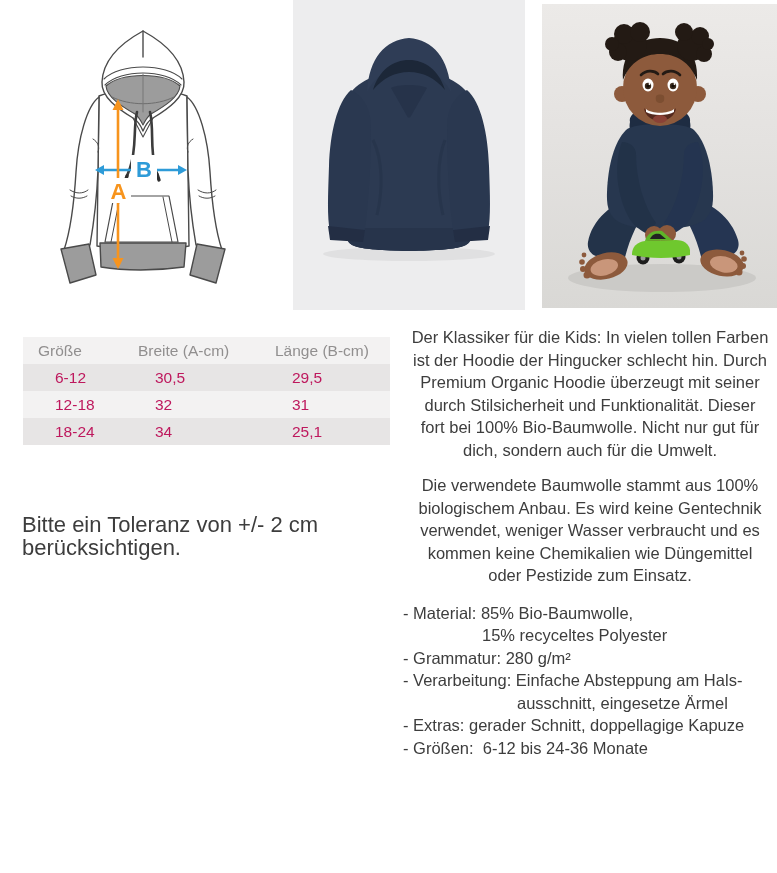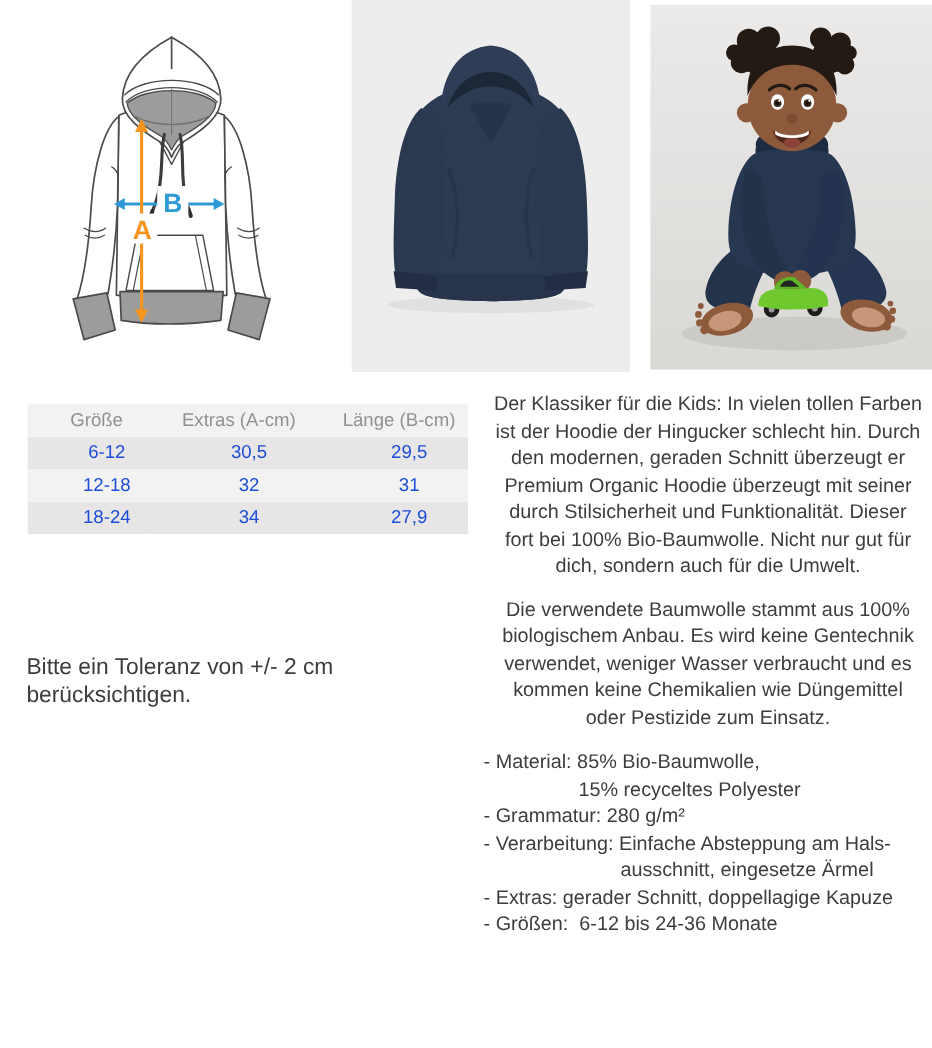--- a/index.html
+++ b/index.html
@@ -18,32 +18,32 @@
 
   .diagram-label { font-family:"Liberation Sans",sans-serif; font-weight:bold; font-size:22px; }
 
   
   .size-table {
     position:absolute; left:23px; top:337px; width:367px;
     border-collapse:collapse; table-layout:fixed;
     background:#f3f2f2; font-size:15.5px;
   }
   .size-table th, .size-table td {
-    height:27px; padding:0 0 0 15px; text-align:center; vertical-align:middle;
+    height:27px; padding:0 0 0 15px; text-align:left; vertical-align:middle;
     font-weight:400; white-space:nowrap; overflow:hidden;
   }
   .size-table th { color:#918f8f; }
-  .size-table td { color:#1d4ed8;padding-left:32px; }
+  .size-table td { color:#be185d;padding-left:32px; }
   .size-table tbody tr:nth-child(odd) { background:#e7e5e5; }
   .col-1 { width:100px; } .col-2 { width:137px; } .col-3 { width:130px; }
 
   
   .tolerance {
-    position:absolute; left:22px; top:546px; width:372px;
-    font-size:19px; line-height:22.5px; color:#3d3d3d;
+    position:absolute; left:22px; top:514px; width:372px;
+    font-size:22px; line-height:22.5px; color:#3d3d3d;
   }
 
   
   .description {
     position:absolute; left:403px; top:326px; width:374px;
     font-size:16.5px; line-height:22.5px; color:#3d3d3d;
   }
   .description p { margin:0 0 13px 0;text-align:center; }
   .description .spec-list { margin-top:15px; }
   .ln { display:block; white-space:pre-wrap; }
@@ -215,50 +215,49 @@
 
   <table class="size-table">
     <colgroup>
         <col class="col-1">
         <col class="col-2">
         <col class="col-3">
       </colgroup>
     <thead>
       <tr>
         <th>Größe</th>
-        <th>Extras (A-cm)</th>
+        <th>Breite (A-cm)</th>
         <th>Länge (B-cm)</th>
       </tr>
     </thead>
     <tbody>
       <tr>
         <td>6-12</td>
         <td>30,5</td>
         <td>29,5</td>
       </tr>
       <tr>
         <td>12-18</td>
         <td>32</td>
         <td>31</td>
       </tr>
       <tr>
         <td>18-24</td>
         <td>34</td>
-        <td>27,9</td>
+        <td>25,1</td>
       </tr>
     </tbody>
   </table>
 
   <div class="tolerance">Bitte ein Toleranz von +/- 2 cm berücksichtigen.</div>
 
   <div class="description">
     <p>
       <span class="ln">Der Klassiker für die Kids: In vielen tollen Farben</span>
       <span class="ln">ist der Hoodie der Hingucker schlecht hin. Durch</span>
-      <span class="ln">den modernen, geraden Schnitt überzeugt er</span>
       <span class="ln">Premium Organic Hoodie überzeugt mit seiner</span>
       <span class="ln">durch Stilsicherheit und Funktionalität. Dieser</span>
       <span class="ln">fort bei 100% Bio-Baumwolle. Nicht nur gut für</span>
       <span class="ln">dich, sondern auch für die Umwelt.</span>
     </p>
     <p>
       <span class="ln">Die verwendete Baumwolle stammt aus 100%</span>
       <span class="ln">biologischem Anbau. Es wird keine Gentechnik</span>
       <span class="ln">verwendet, weniger Wasser verbraucht und es</span>
       <span class="ln">kommen keine Chemikalien wie Düngemittel</span>

